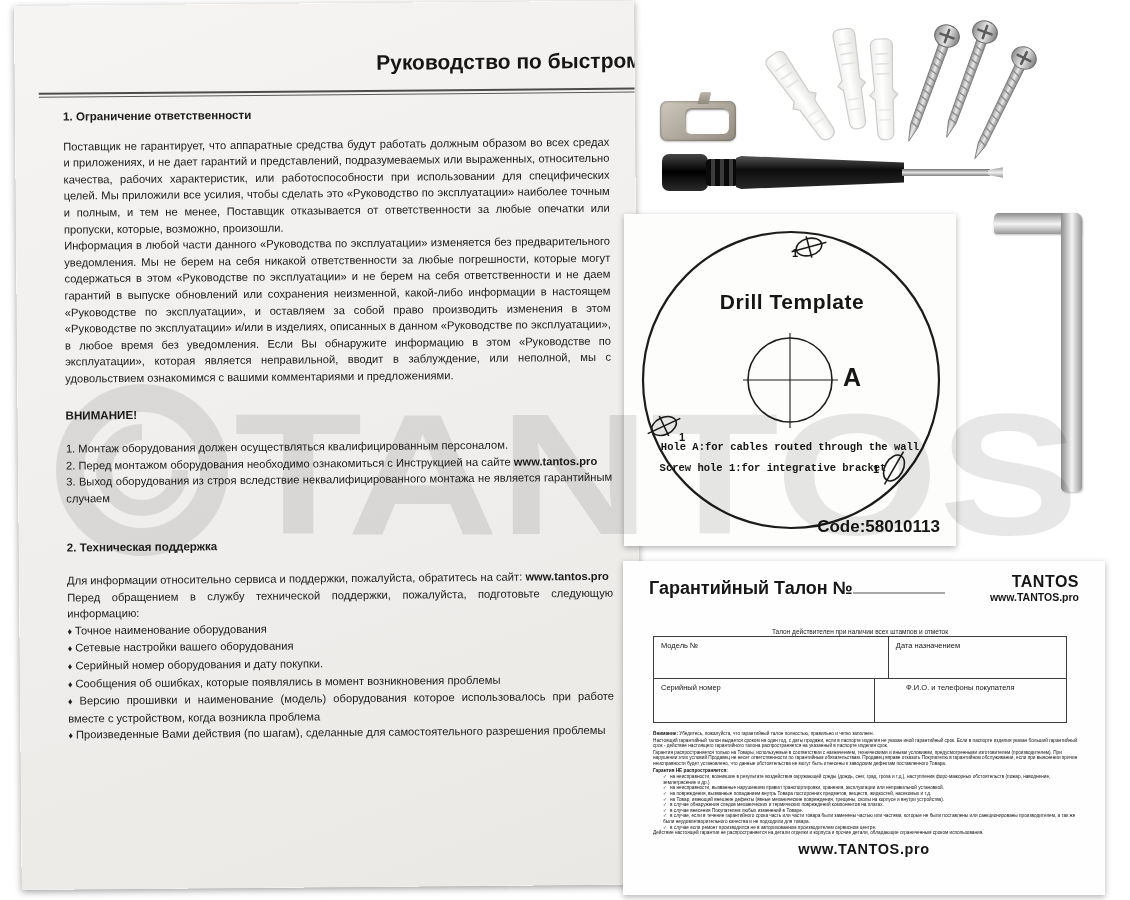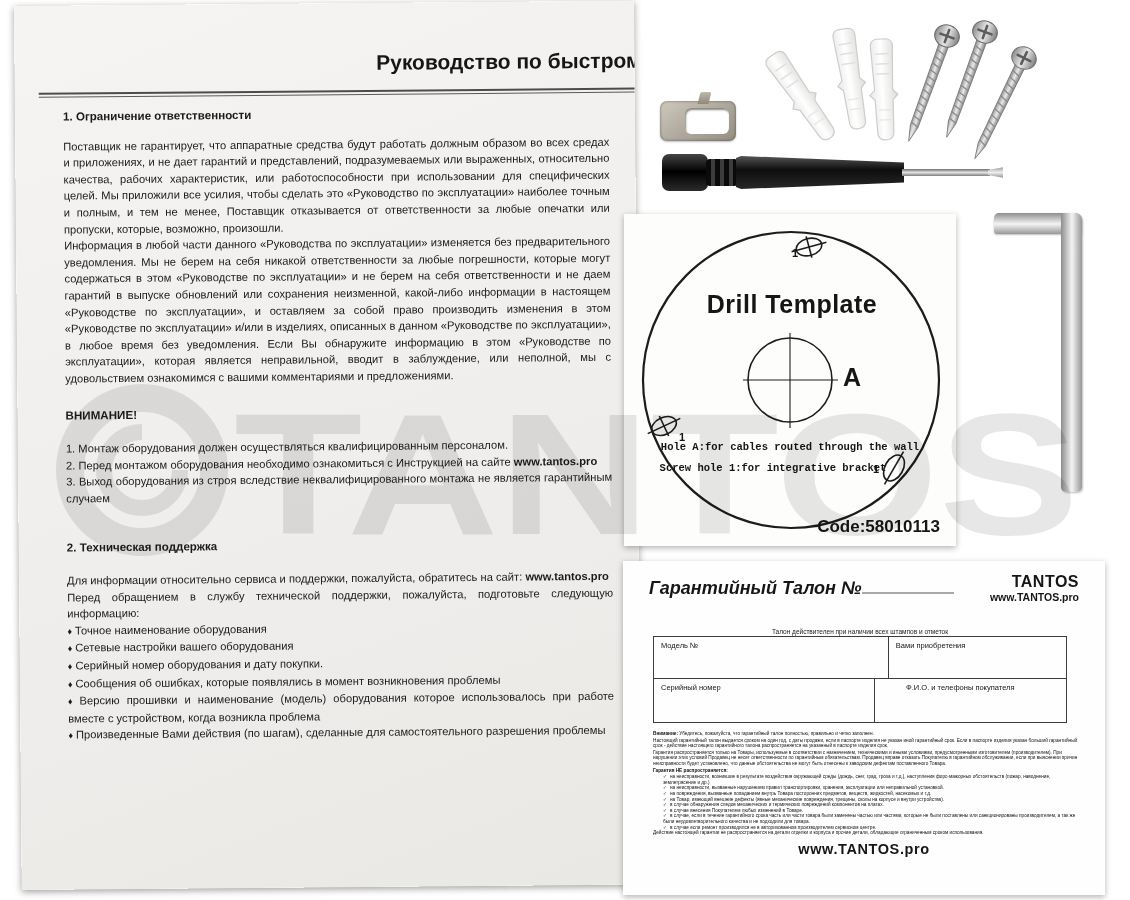--- a/index.html
+++ b/index.html
@@ -20,33 +20,33 @@
   .guide-body .sec2-h{font-size:11.6px;font-weight:bold;text-align:left;margin:33px 0 16px;}
   .bold{font-weight:bold;}
   .blist{margin:0;}
   .blist .bi{margin:0;}
   .bi .glyph{font-size:9px;margin-right:3px;}
 
   
   .template-card{position:absolute;left:624px;top:214px;width:332px;height:332px;
     background:#fdfdfc;box-shadow:0 2px 6px rgba(0,0,0,.3);z-index:2;}
   .template-card svg{position:absolute;left:0;top:0;}
-  .tpl-title{position:absolute;left:0;top:76px;width:336px;text-align:center;font-size:25px;font-weight:bold;letter-spacing:.5px;}
+  .tpl-title{position:absolute;left:0;top:76px;width:336px;text-align:center;font-size:21px;font-weight:bold;letter-spacing:.5px;}
   .tpl-a{position:absolute;left:219px;top:149px;font-size:25px;font-weight:bold;}
   .tpl-one{position:absolute;font-size:11px;font-weight:bold;}
   .tpl-note{position:absolute;width:332px;text-align:center;font-size:10.5px;font-weight:bold;font-family:Liberation Mono, monospace;}
   .tpl-note1{top:227px;}
   .tpl-note2{top:248px;padding-right:34px;box-sizing:border-box;}
   .tpl-code{position:absolute;right:16px;bottom:9px;font-size:17px;font-weight:bold;}
 
   
   .warranty-card{position:absolute;left:623px;top:561px;width:482px;height:334px;
     background:#fefefe;box-shadow:0 2px 6px rgba(0,0,0,.3);z-index:2;}
   .w-head{position:relative;padding:17px 24px 0 26px;height:40px;}
-  .w-title{font-size:18px;font-weight:bold;font-style:italic;}
+  .w-title{font-size:18px;font-weight:bold;}
   .w-underline{display:inline-block;width:92px;height:14px;border-bottom:2px solid #a9a9a9;}
   .w-brand{position:absolute;right:26px;top:12px;text-align:right;}
   .w-brand .b1{font-size:16px;font-weight:bold;letter-spacing:.5px;}
   .w-brand .b2{font-size:10.5px;font-weight:bold;}
   .w-validity{margin:10px 38px 1px 30px;text-align:center;font-size:6.5px;color:#222;}
   .w-table{margin:0 9px 0 30px;width:414px;border:1px solid #3c3c3c;box-sizing:border-box;}
   .w-row{display:flex;border-bottom:1px solid #3c3c3c;}
   .w-row:last-child{border-bottom:none;}
   .w-cell{font-size:7.5px;padding:4px 7px;box-sizing:border-box;}
   .w-cl{width:57%;border-right:1px solid #3c3c3c;}
@@ -236,21 +236,21 @@
       <span class="w-title">Гарантийный Талон №</span><span class="w-underline"></span>
       <div class="w-brand">
         <div class="b1">TANTOS</div>
         <div class="b2">www.TANTOS.pro</div>
       </div>
     </div>
     <div class="w-validity">Талон действителен при наличии всех штампов и отметок</div>
     <div class="w-table">
       <div class="w-row w-r1">
         <div class="w-cell w-cl">Модель №</div>
-        <div class="w-cell w-cr">Вами приобретения</div>
+        <div class="w-cell w-cr">Дата назначением</div>
       </div>
       <div class="w-row w-r2">
         <div class="w-cell w-cl">Серийный номер</div>
         <div class="w-cell w-cr">Ф.И.О. и телефоны покупателя</div>
       </div>
     </div>
     <div class="w-fine">
       <p class="fp"><span class="fh">Внимание:</span><span> Убедитесь, пожалуйста, что гарантийный талон полностью, правильно и четко заполнен.</span></p>
       <p class="fp">Настоящий гарантийный талон выдается сроком на один год, с даты продажи, если в паспорте изделия не указан иной гарантийный срок. Если в паспорте изделия указан больший гарантийный срок - действие настоящего гарантийного талона распространяется на указанный в паспорте изделия срок.</p>
       <p class="fp">Гарантия распространяется только на Товары, используемые в соответствии с назначением, техническими и иными условиями, предусмотренными изготовителем (производителем). При нарушении этих условий Продавец не несет ответственности по гарантийным обязательствам. Продавец вправе отказать Покупателю в гарантийном обслуживании, если при выяснении причин неисправности будет установлено, что данные обстоятельства не могут быть отнесены к заводским дефектам поставленного Товара.</p>

